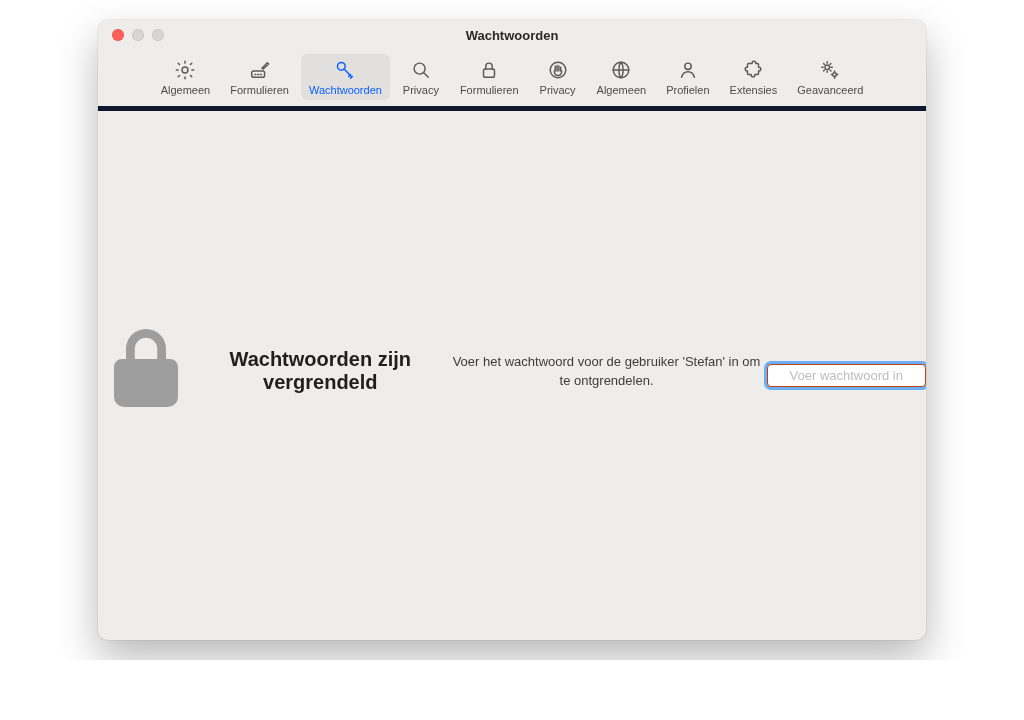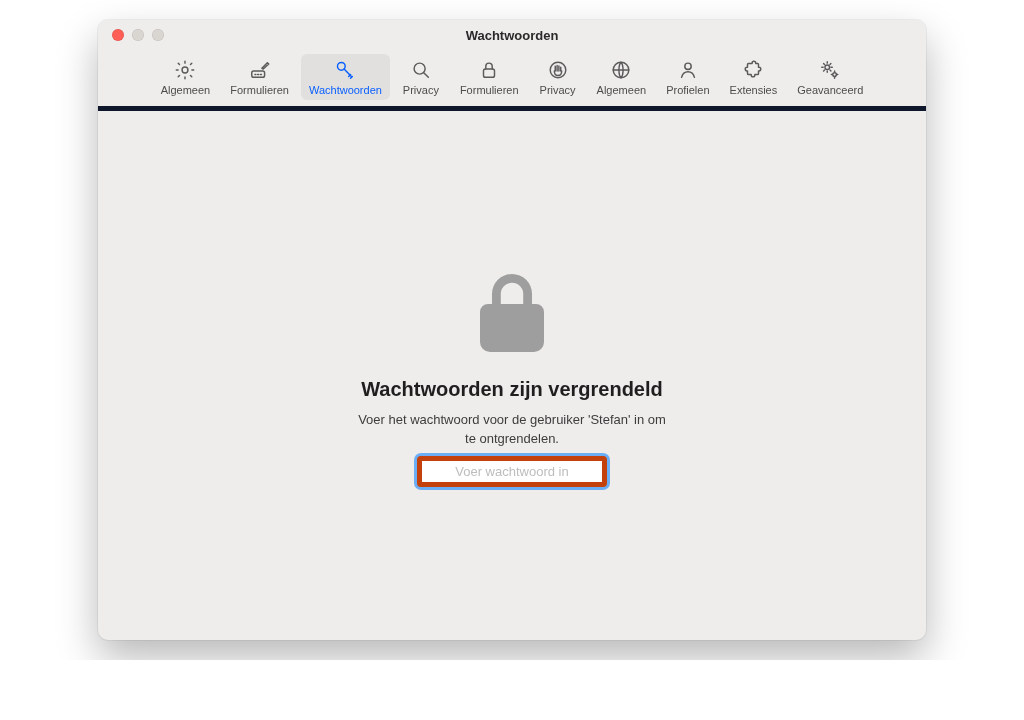--- a/index.html
+++ b/index.html
@@ -75,21 +75,21 @@
     margin-top: 2px;
     font-size: 11px;
     color: #4c4c4c;
     white-space: nowrap;
   }
   .tool.selected .lbl { color: #0a60ff; }
   svg { width: 22px; height: 22px; stroke: currentColor; fill: none; stroke-width: 1.6; stroke-linecap: round; stroke-linejoin: round; }
   .content {
     flex: 1;
     display: flex;
-    flex-direction: column;
+    flex-direction: row;
     align-items: center;
     justify-content: center;
   }
   .big-lock { color: #9e9e9e; margin-bottom: 14px; }
   .big-lock svg { width: 96px; height: 96px; stroke: none; fill: currentColor; }
   h2.locked-title {
     font-size: 20px;
     font-weight: 700;
     color: #1f1f1f;
     margin-bottom: 10px;
@@ -98,21 +98,21 @@
   .locked-sub {
     font-size: 13px;
     color: #3d3d3d;
     text-align: center;
     line-height: 1.45;
     max-width: 320px;
     margin-bottom: 8px;
   }
   .pw-wrap {
     width: 190px;
-    border: 5px solid #c2410c;
+    border: 1px solid #c2410c;
     border-radius: 4px;
     background: #fff;
     box-shadow: 0 0 0 3px rgba(0,122,255,.55);
     display: flex;
   }
   .pw-wrap input {
     width: 100%;
     border: none;
     outline: none;
     padding: 3px 6px;

